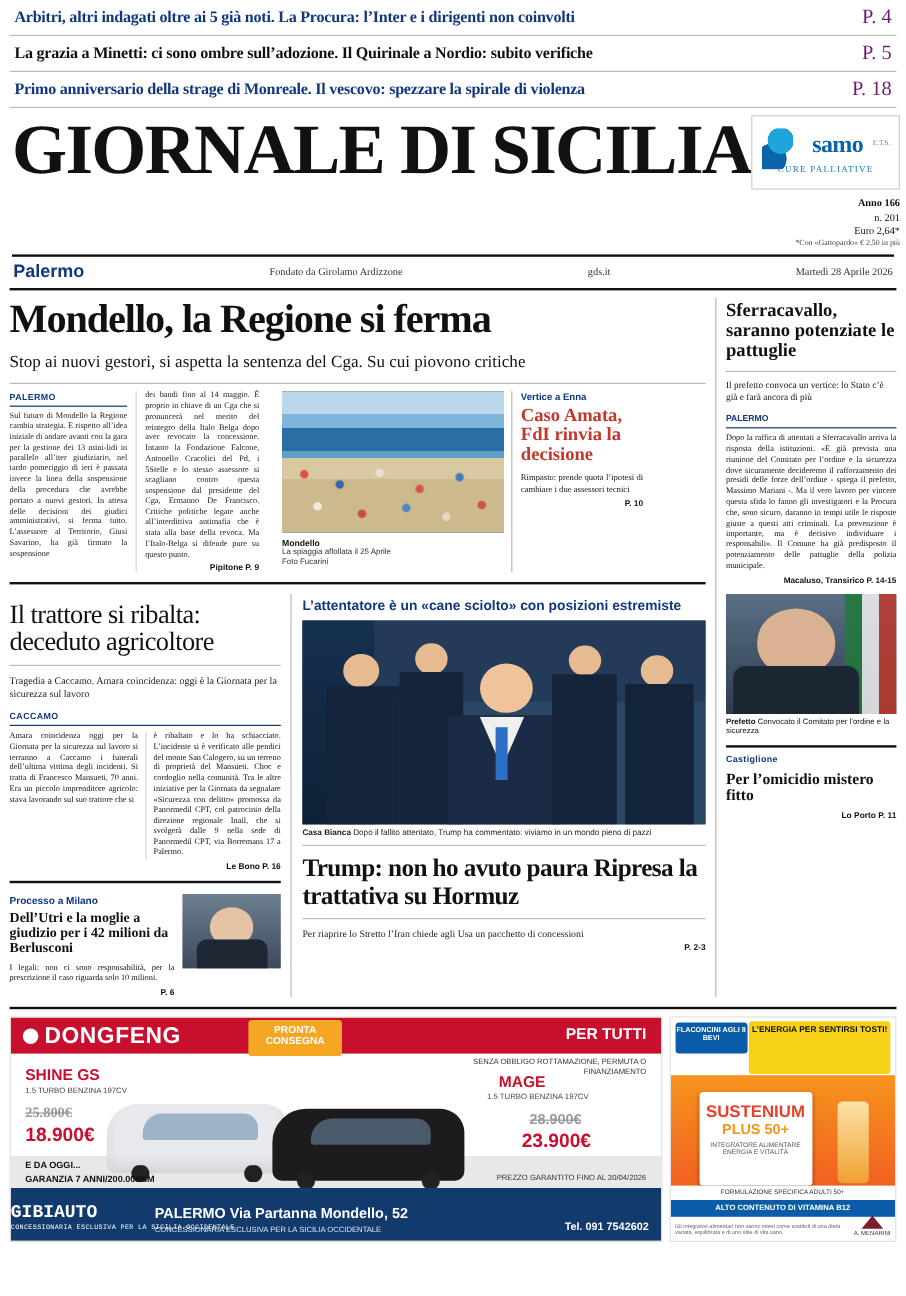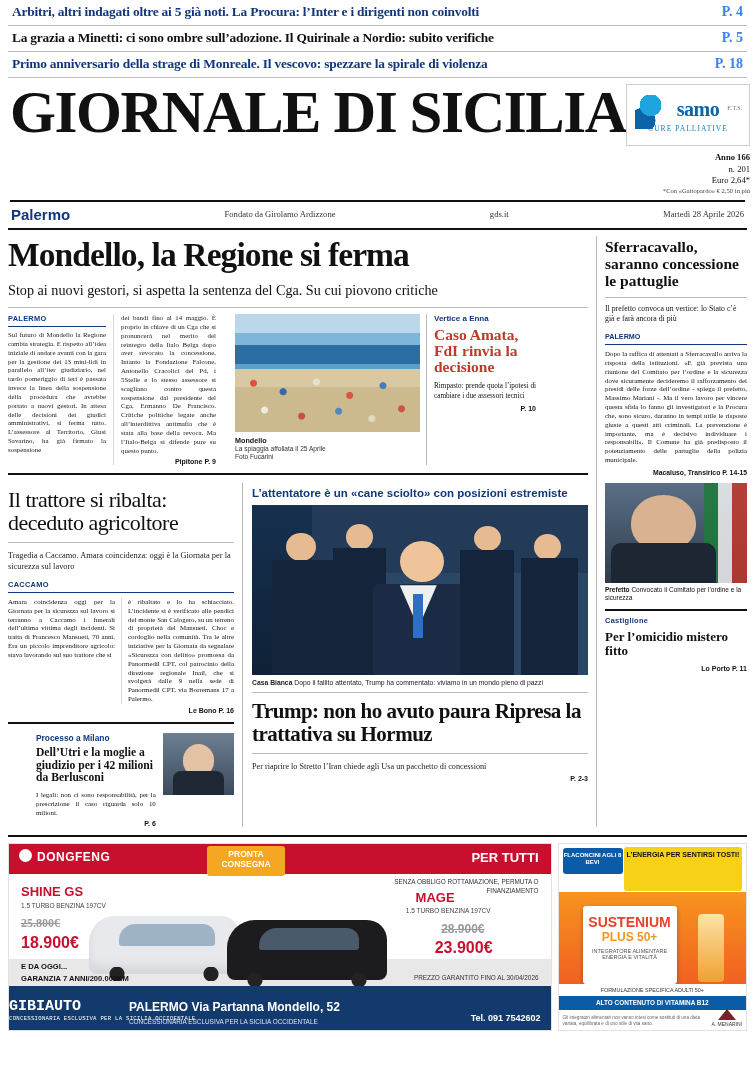--- a/index.html
+++ b/index.html
@@ -15,21 +15,21 @@
 
   
   .teaser {
     display:flex; align-items:center; justify-content:space-between;
     border-bottom:1px solid #bcbcbc;
     padding:4px 4px 5px 4px;
   }
   .teaser:first-child { border-top:none; }
   .teaser .txt { font-weight:bold; font-size:13.4px; letter-spacing:-0.2px; }
   .teaser.blue .txt { color:#11377d; }
-  .teaser .pg { font-weight:bold; font-size:14px; color:#3b82f6; white-space:nowrap; padding-left:10px;}
+  .teaser .pg { font-weight:normal; font-size:17px; color:#701a75; white-space:nowrap; padding-left:10px;}
   .teaser.plain .txt { color:#111; }
 
   
   .masthead { display:flex; align-items:flex-start; justify-content:space-between; padding:6px 2px 0 2px; }
   .logo {
     font-family:"Liberation Serif", serif;
     font-weight:bold;
     font-size:59px;
     line-height:0.98;
     letter-spacing:-1.4px;
@@ -140,21 +140,21 @@
   .photo2 .trump-suit { position:absolute; left:36%; top:46%; width:28%; height:54%; background:#1b2b45; border-radius:6px 6px 0 0;}
   .photo2 .tie { position:absolute; left:48%; top:52%; width:3%; height:26%; background:#2d6fc4;}
   .photo2 .shirt { position:absolute; left:44%; top:47%; width:11%; height:20%; background:#f0f0f0; clip-path:polygon(0 0,100% 0,60% 100%,40% 100%);}
   .cap2 { font-family:"Liberation Sans",sans-serif; font-size:6.8px; margin-top:4px; color:#222;}
   .cap2 b { font-weight:bold; }
   .h3-title { font-weight:bold; font-size:21px; line-height:1.08; letter-spacing:-0.5px; margin:7px 0 0 0;}
   .h3-sub { font-size:8.2px; margin:8px 0 0 0; color:#222;}
   .h3-pg { font-family:"Liberation Sans",sans-serif; font-weight:bold; font-size:7px; text-align:right; margin-top:4px;}
 
   
-  .milano { display:flex; margin-top:9px;margin-left:28px; }
+  .milano { display:flex; margin-top:9px; }
   .milano .txt { width:145px; padding-right:7px;}
   .milano .lab { font-family:"Liberation Sans",sans-serif; font-weight:bold; font-size:8.4px; color:#11377d;}
   .milano h4 { font-size:11.6px; line-height:1.1; margin:4px 0 6px 0; font-weight:bold;}
   .milano p { font-size:6.9px; line-height:1.27; margin:0; text-align:justify;}
   .milano .pg { font-family:"Liberation Sans",sans-serif; font-weight:bold; font-size:7px; text-align:right; margin-top:3px;}
   .milano .pic { width:82px; height:62px; background:linear-gradient(#6d7f92,#3c4a5c); position:relative; overflow:hidden;}
   .milano .pic .face { position:absolute; left:28%; top:18%; width:44%; height:52%; background:#e3c3a3; border-radius:50% 50% 45% 45%;}
   .milano .pic .body { position:absolute; left:14%; top:62%; width:72%; height:38%; background:#1e2733; border-radius:8px 8px 0 0;}
 
   
@@ -169,21 +169,21 @@
   .r-photo .body { position:absolute; left:4%; top:60%; width:74%; height:40%; background:#1d2633; border-radius:10px 10px 0 0;}
   .r-cap { font-family:"Liberation Sans",sans-serif; font-size:6.5px; line-height:1.25; margin-top:3px;}
   .r-cap b { font-weight:bold;}
   .r-small-title { font-weight:bold; font-size:13px; line-height:1.1; margin:5px 0 6px 0;}
   .r-pg { font-family:"Liberation Sans",sans-serif; font-weight:bold; font-size:7px; text-align:right; margin-top:4px;}
 
   
   .ads { display:flex; margin-top:8px; border-top:2px solid #111; padding-top:6px; height:198px;}
   .ad-car { width:548px; height:188px; position:relative; overflow:hidden; background:linear-gradient(180deg,#ffffff 0 62%, #e8e8e8 62% 100%); border:1px solid #e2e2e2;}
   .ad-car .topbar { position:absolute; left:0; right:0; top:0; height:30px; background:#c8102e;}
-  .ad-car .brand { position:absolute; left:10px; top:5px; font-family:"Liberation Sans",sans-serif; font-weight:bold; font-size:12px; color:#fff; letter-spacing:0.5px;}
+  .ad-car .brand { position:absolute; left:10px; top:5px; font-family:"Liberation Sans",sans-serif; font-weight:bold; font-size:19px; color:#fff; letter-spacing:0.5px;}
   .ad-car .brand .dot { display:inline-block; width:13px; height:13px; border-radius:50%; background:#fff; margin-right:5px; vertical-align:-1px;}
   .ad-car .pronta { position:absolute; left:198px; top:2px; width:78px; height:30px; background:#f5a623; color:#fff; font-family:"Liberation Sans",sans-serif; font-weight:bold; font-size:8.5px; text-align:center; padding-top:4px; line-height:1.1; border-radius:3px;}
   .ad-car .pertutti { position:absolute; right:12px; top:6px; color:#fff; font-family:"Liberation Sans",sans-serif; font-weight:bold; font-size:13px;}
   .ad-car .m1 { position:absolute; left:12px; top:40px; font-family:"Liberation Sans",sans-serif; font-weight:bold; font-size:13px; color:#c8102e;}
   .ad-car .m1s { position:absolute; left:12px; top:58px; font-family:"Liberation Sans",sans-serif; font-size:6.5px; color:#444;}
   .ad-car .p-old { position:absolute; left:12px; top:72px; font-family:Liberation Serif, serif; font-weight:bold; font-size:12px; color:#999; text-decoration:line-through;}
   .ad-car .p-new { position:absolute; left:12px; top:90px; font-family:"Liberation Sans",sans-serif; font-weight:bold; font-size:16px; color:#c8102e;}
   .ad-car .m2 { position:absolute; right:96px; top:46px; font-family:"Liberation Sans",sans-serif; font-weight:bold; font-size:13px; color:#c8102e;}
   .ad-car .m2s { position:absolute; right:60px; top:63px; font-family:"Liberation Sans",sans-serif; font-size:6.5px; color:#444;}
   .ad-car .p-old2 { position:absolute; right:66px; top:78px; font-family:"Liberation Sans",sans-serif; font-weight:bold; font-size:12px; color:#999; text-decoration:line-through;}
@@ -355,21 +355,21 @@
           <div class="hr-thin" style="margin-top:6px"></div>
           <h2 class="h3-title">Trump: non ho avuto paura Ripresa la trattativa su Hormuz</h2>
           <div class="hr-thin" style="margin-top:7px"></div>
           <div class="h3-sub">Per riaprire lo Stretto l’Iran chiede agli Usa un pacchetto di concessioni</div>
           <div class="h3-pg">P. 2-3</div>
         </div>
       </div>
     </div>
 
     <div class="right-col">
-      <h2 class="r-title">Sferracavallo, saranno concessione le pattuglie</h2>
+      <h2 class="r-title">Sferracavallo, saranno potenziate le pattuglie</h2>
       <div class="hr-thin"></div>
       <div class="r-sub" style="margin-top:6px">Il prefetto convoca un vertice: lo Stato c’è già e farà ancora di più</div>
       <div class="r-kicker">PALERMO</div>
       <div class="r-body">Dopo la raffica di attentati a Sferracavallo arriva la risposta della istituzioni. «E già prevista una riunione del Comitato per l’ordine e la sicurezza dove sicuramente decideremo il rafforzamento dei presidi delle forze dell’ordine - spiega il prefetto, Massimo Mariani -. Ma il vero lavoro per vincere questa sfida lo fanno gli investigatori e la Procura che, sono sicuro, daranno in tempi utile le risposte giuste a questi atti criminali. La prevenzione è importante, ma è decisivo individuare i responsabili». Il Comune ha già predisposto il potenziamento delle pattuglie della polizia municipale.</div>
       <div class="r-by">Macaluso, Transirico  P. 14-15</div>
       <div class="r-photo">
         <div class="flag"></div>
           <div class="face"></div>
           <div class="body"></div>
       </div>

